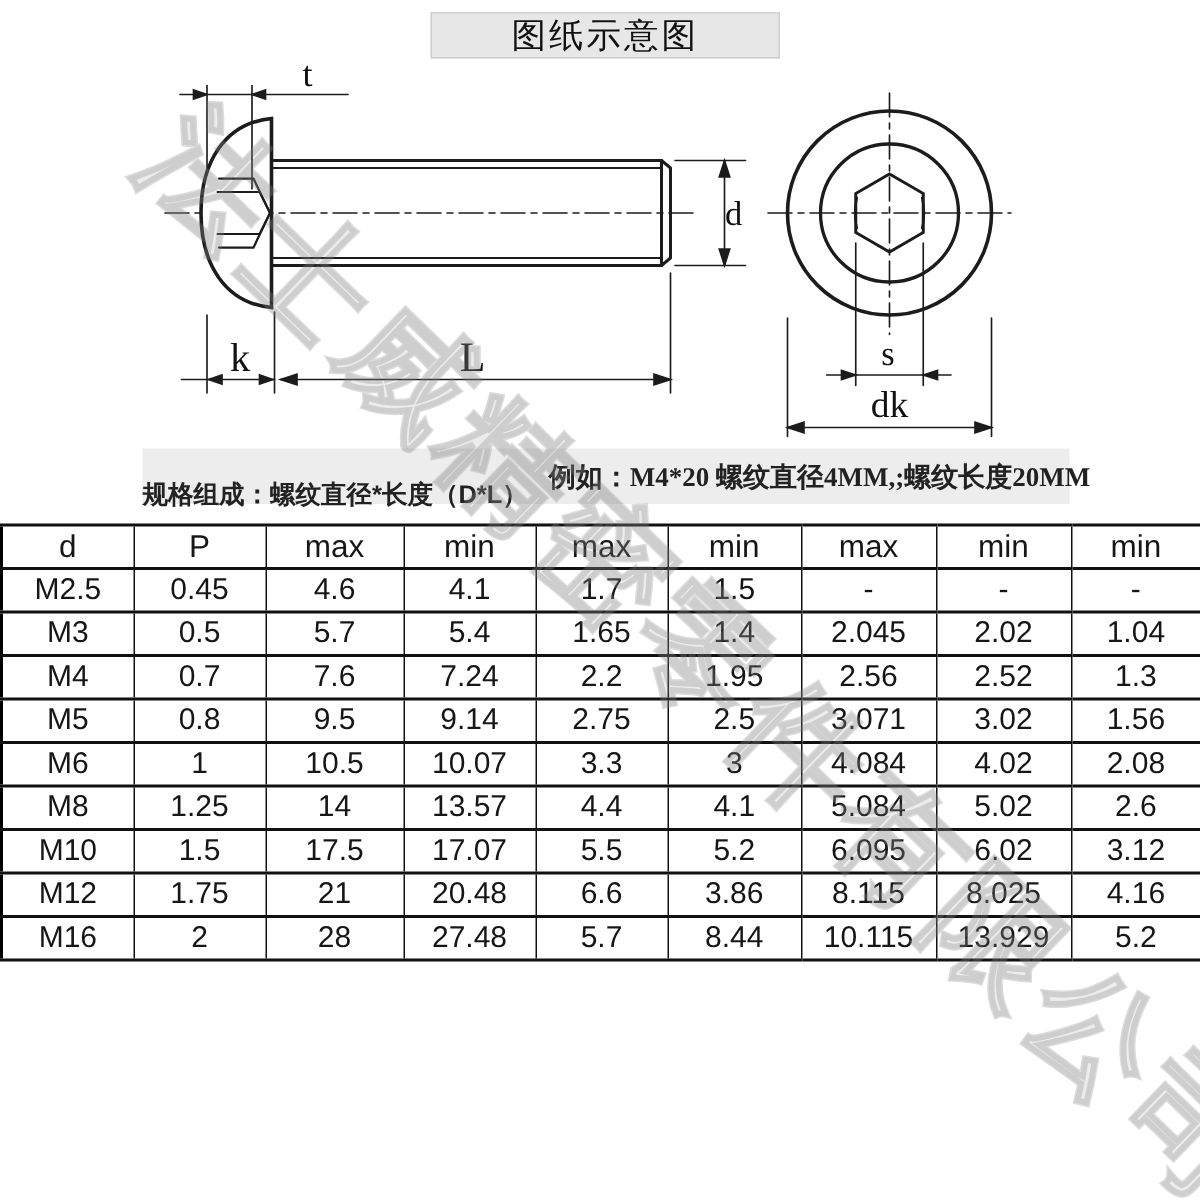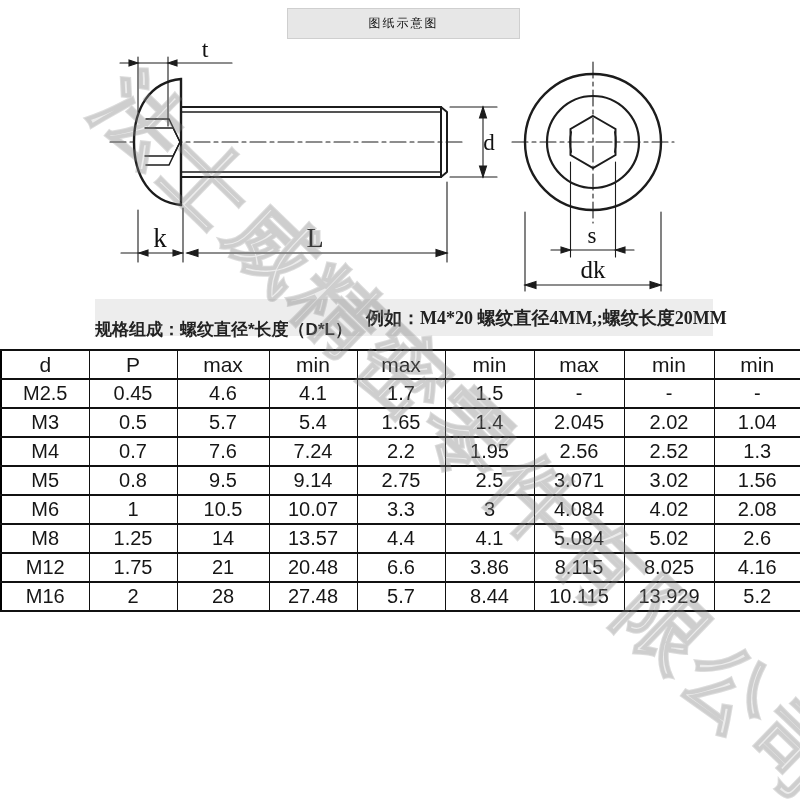--- a/index.html
+++ b/index.html
@@ -5,21 +5,21 @@
   html,body{margin:0;padding:0;}
   body{
     width:800px;height:802px;position:relative;overflow:hidden;
     background:#ffffff;font-family:"Liberation Sans",sans-serif;color:#1a1a1a;
   }
   
   .title-box{
     position:absolute;left:287px;top:8px;width:231px;height:29px;
     background:#e7e7e7;border:1px solid #cfcfcf;
     display:flex;align-items:center;justify-content:center;
-    font-size:12px;letter-spacing:2px;color:#111;
+    font-size:23px;letter-spacing:2px;color:#111;
   }
   .drawing-svg{position:absolute;left:0;top:0;}
   .spec-strip{
     position:absolute;left:95px;top:299px;width:618px;height:37px;
     background:#ededed;display:flex;align-items:center;
     white-space:nowrap;color:#222;
   }
   .spec-strip .b{font-weight:bold;font-size:17px;margin-top:23px;}
   .spec-strip .ex{font-size:18px;font-family:"Liberation Serif",serif;margin-left:14px;font-weight:bold;}
   
@@ -240,20 +240,31 @@
         <td>1.25</td>
         <td>14</td>
         <td>13.57</td>
         <td>4.4</td>
         <td>4.1</td>
         <td>5.084</td>
         <td>5.02</td>
         <td>2.6</td>
       </tr>
       <tr>
+        <td>M10</td>
+        <td>1.5</td>
+        <td>17.5</td>
+        <td>17.07</td>
+        <td>5.5</td>
+        <td>5.2</td>
+        <td>6.095</td>
+        <td>6.02</td>
+        <td>3.12</td>
+      </tr>
+      <tr>
         <td>M12</td>
         <td>1.75</td>
         <td>21</td>
         <td>20.48</td>
         <td>6.6</td>
         <td>3.86</td>
         <td>8.115</td>
         <td>8.025</td>
         <td>4.16</td>
       </tr>

